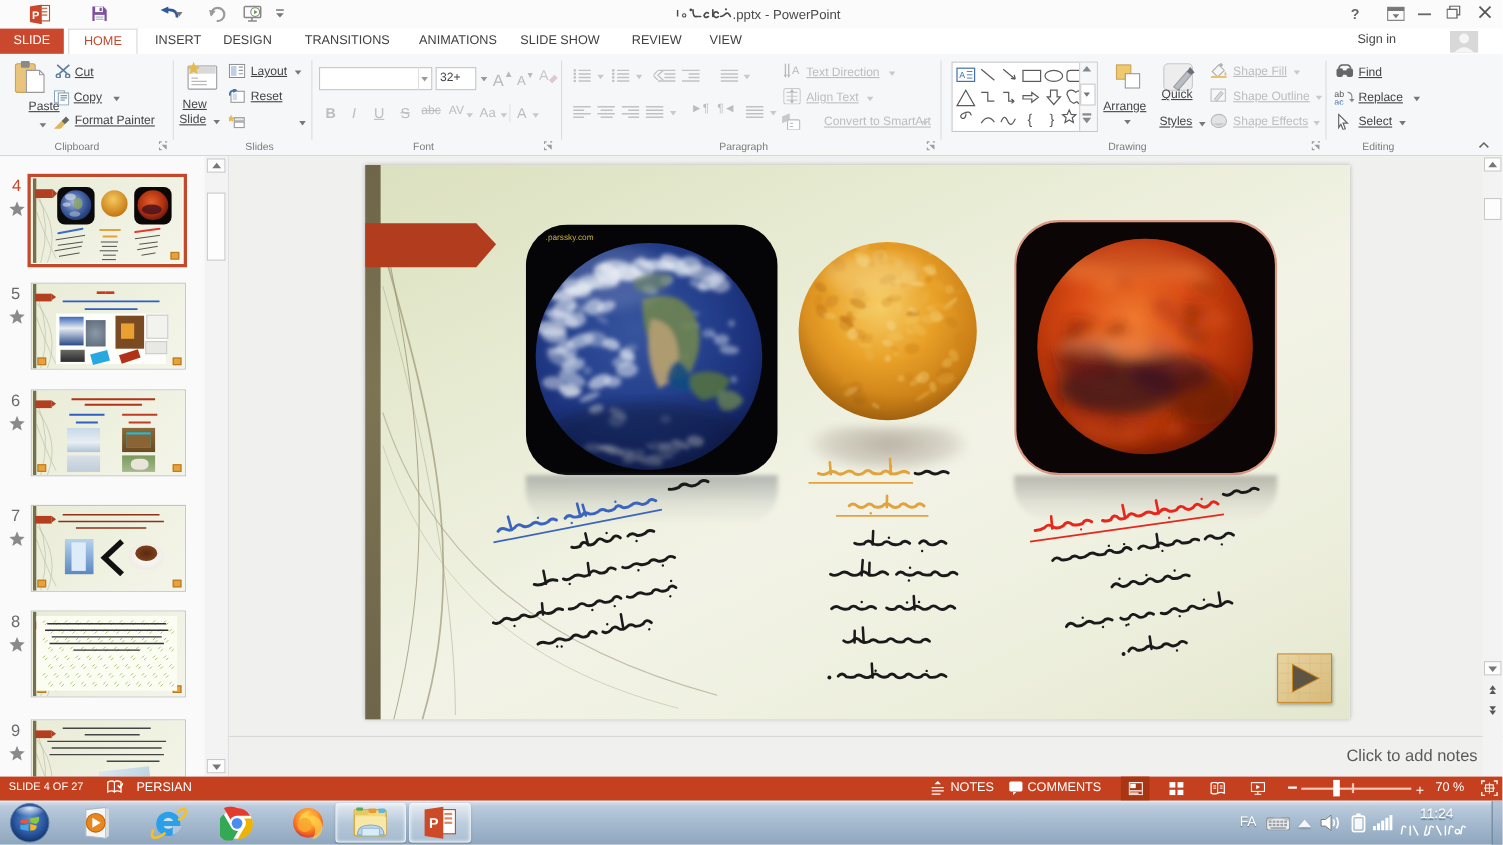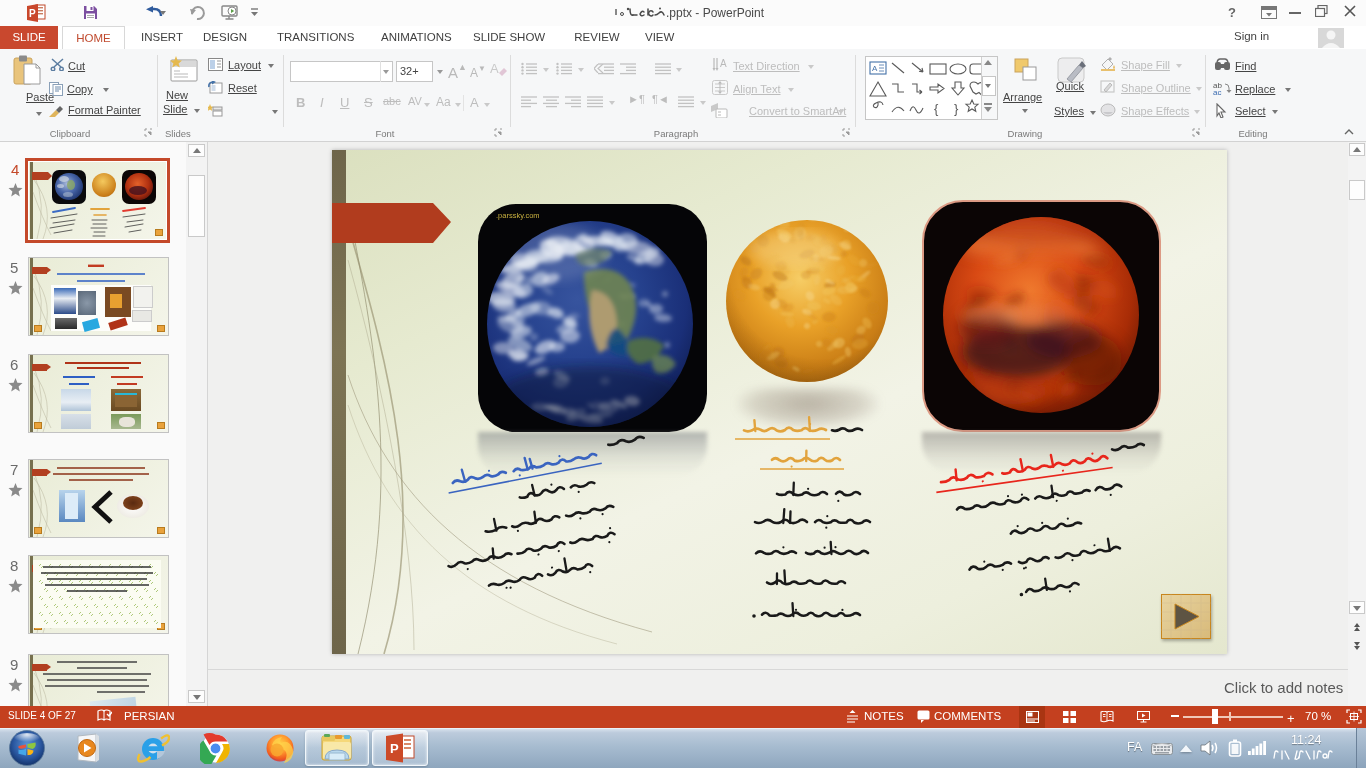--- a/index.html
+++ b/index.html
@@ -93,21 +93,21 @@
       <circle cx="13" cy="7" r="4.5" fill="#f5f5f5"></circle>
 <path d="M4,20 q9,-10 18,0 z" fill="#f5f5f5"></path>
     </svg>
 <div class="abs" style="left:0;top:49px;width:1366px;height:93px;background:#f6f7f8;border-bottom:1px solid #d2d2d2;"></div>
 <div class="sep" style="left:157px;"></div>
 <div class="sep" style="left:283px;"></div>
 <div class="sep" style="left:510px;"></div>
 <div class="sep" style="left:855px;"></div>
 <div class="sep" style="left:1205px;"></div>
 <div class="abs glab" style="left:30px;top:128px;width:80px;text-align:center;">Clipboard</div>
-<div class="abs glab" style="left:165px;top:128px;width:80px;text-align:left;">Slides</div>
+<div class="abs glab" style="left:196px;top:128px;width:80px;text-align:center;">Slides</div>
 <div class="abs glab" style="left:345px;top:128px;width:80px;text-align:center;">Font</div>
 <div class="abs glab" style="left:636px;top:128px;width:80px;text-align:center;">Paragraph</div>
 <div class="abs glab" style="left:985px;top:128px;width:80px;text-align:center;">Drawing</div>
 <div class="abs glab" style="left:1213px;top:128px;width:80px;text-align:center;">Editing</div>
 <svg class="abs" style="left:144px;top:128px" width="9" height="9" viewBox="0 0 9 9">
 <path d="M1,3 V1 H3 M6,1 H8 M1,6 v2 h2" stroke="#9a9a9a" fill="none"></path>
       <path d="M4,4 h3 v3 z M4,4 l3,3" stroke="#9a9a9a" fill="#9a9a9a"></path>
     </svg>
 <svg class="abs" style="left:494px;top:128px" width="9" height="9" viewBox="0 0 9 9">
 <path d="M1,3 V1 H3 M6,1 H8 M1,6 v2 h2" stroke="#9a9a9a" fill="none"></path>

